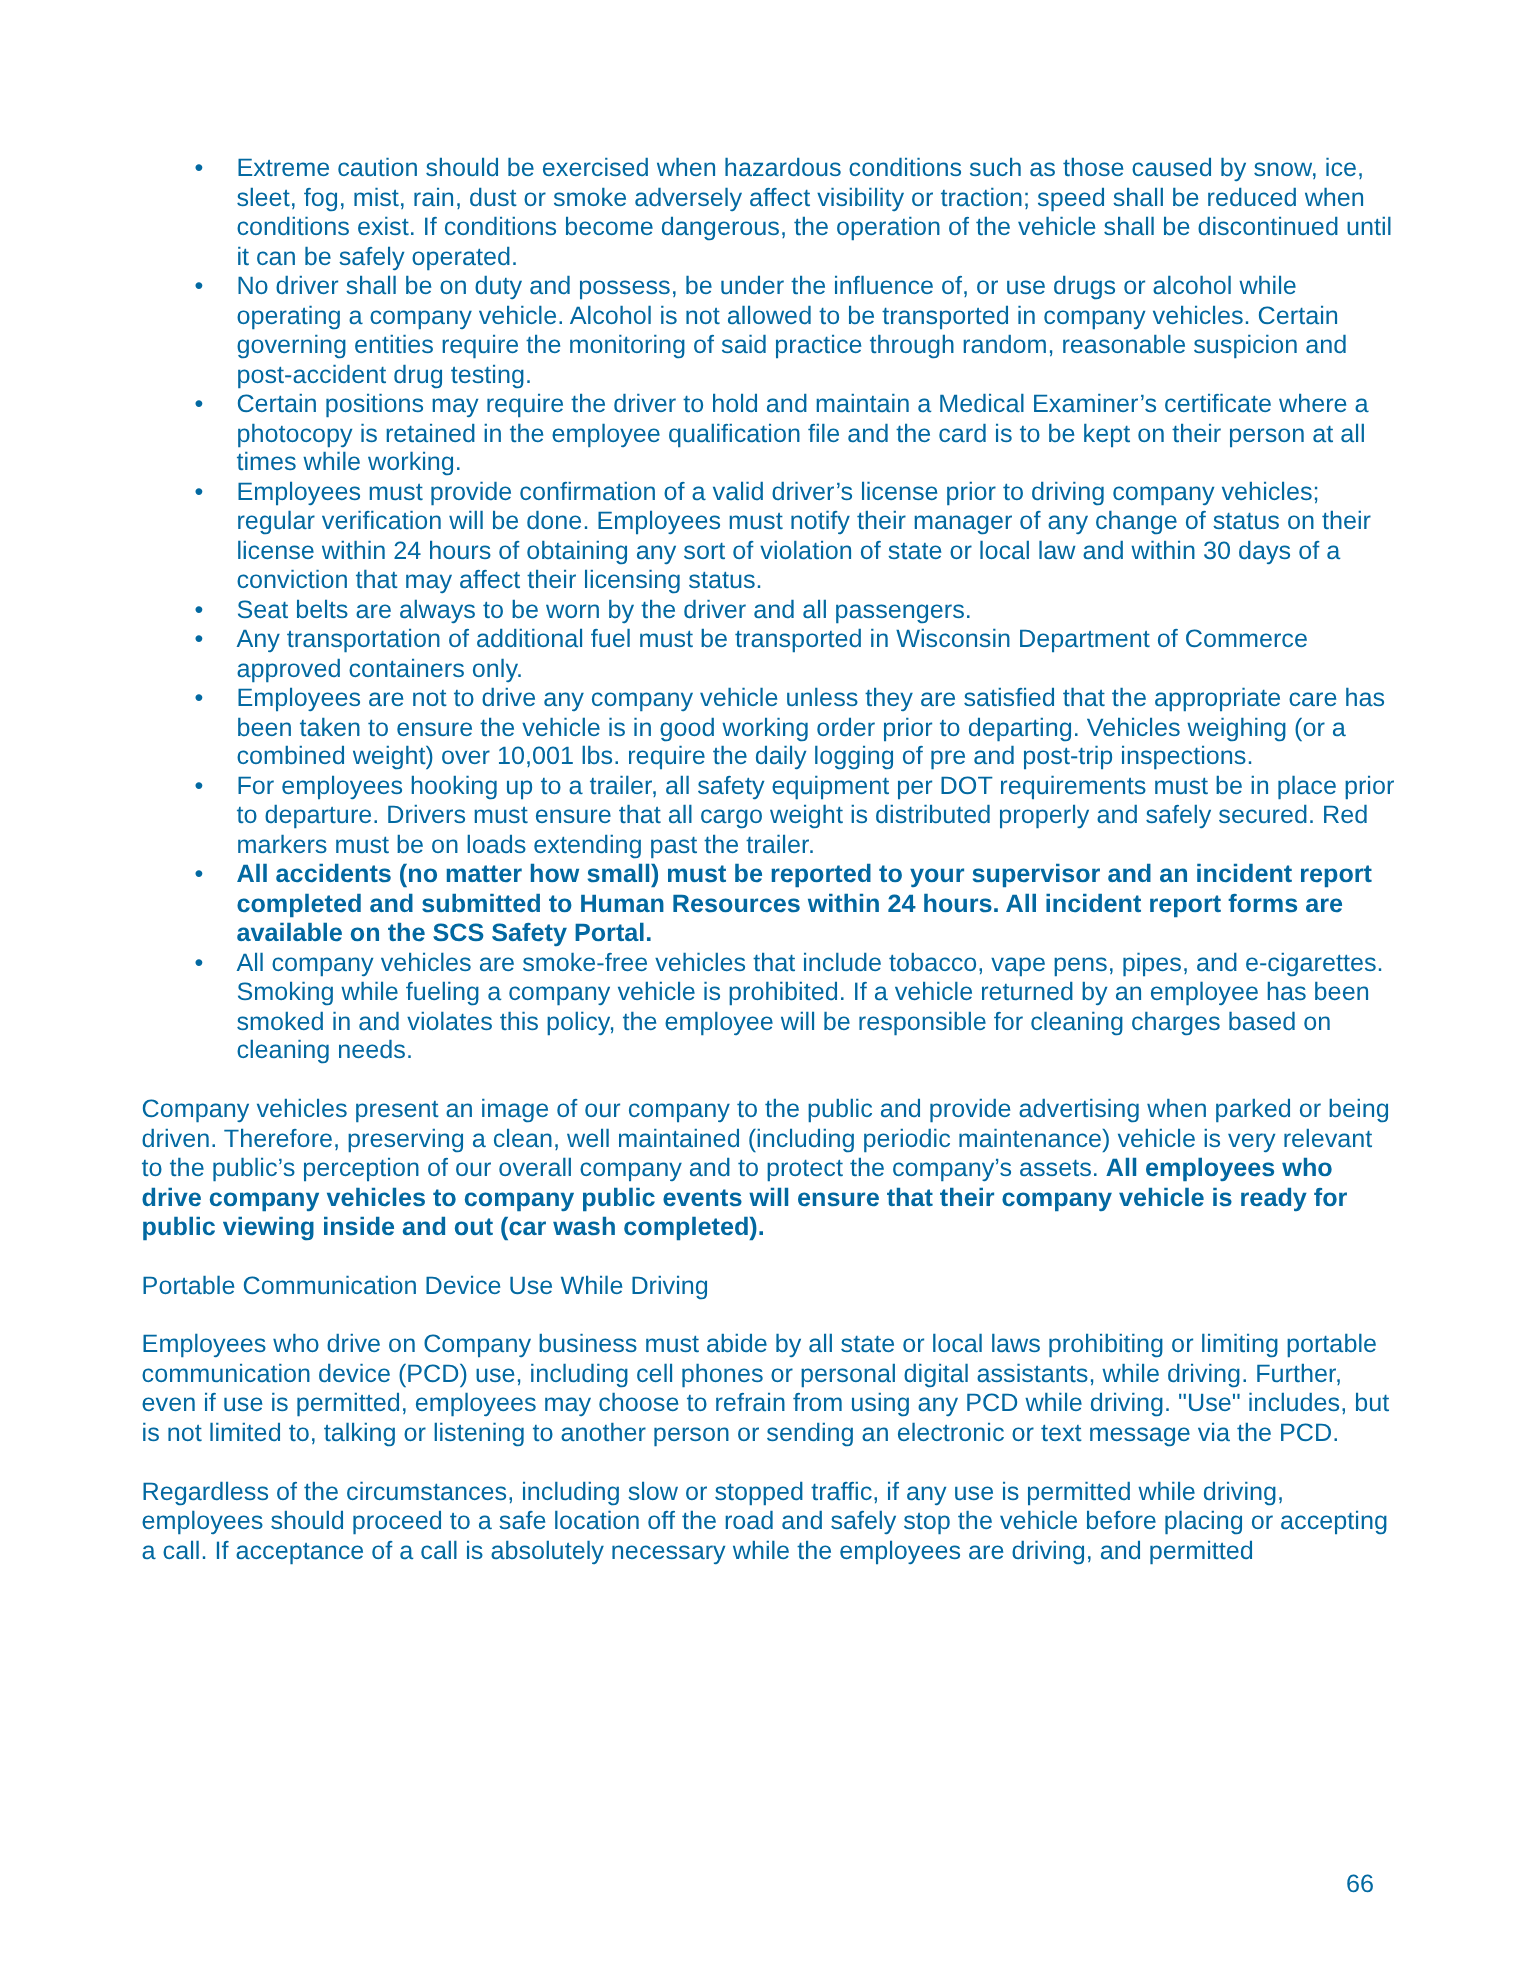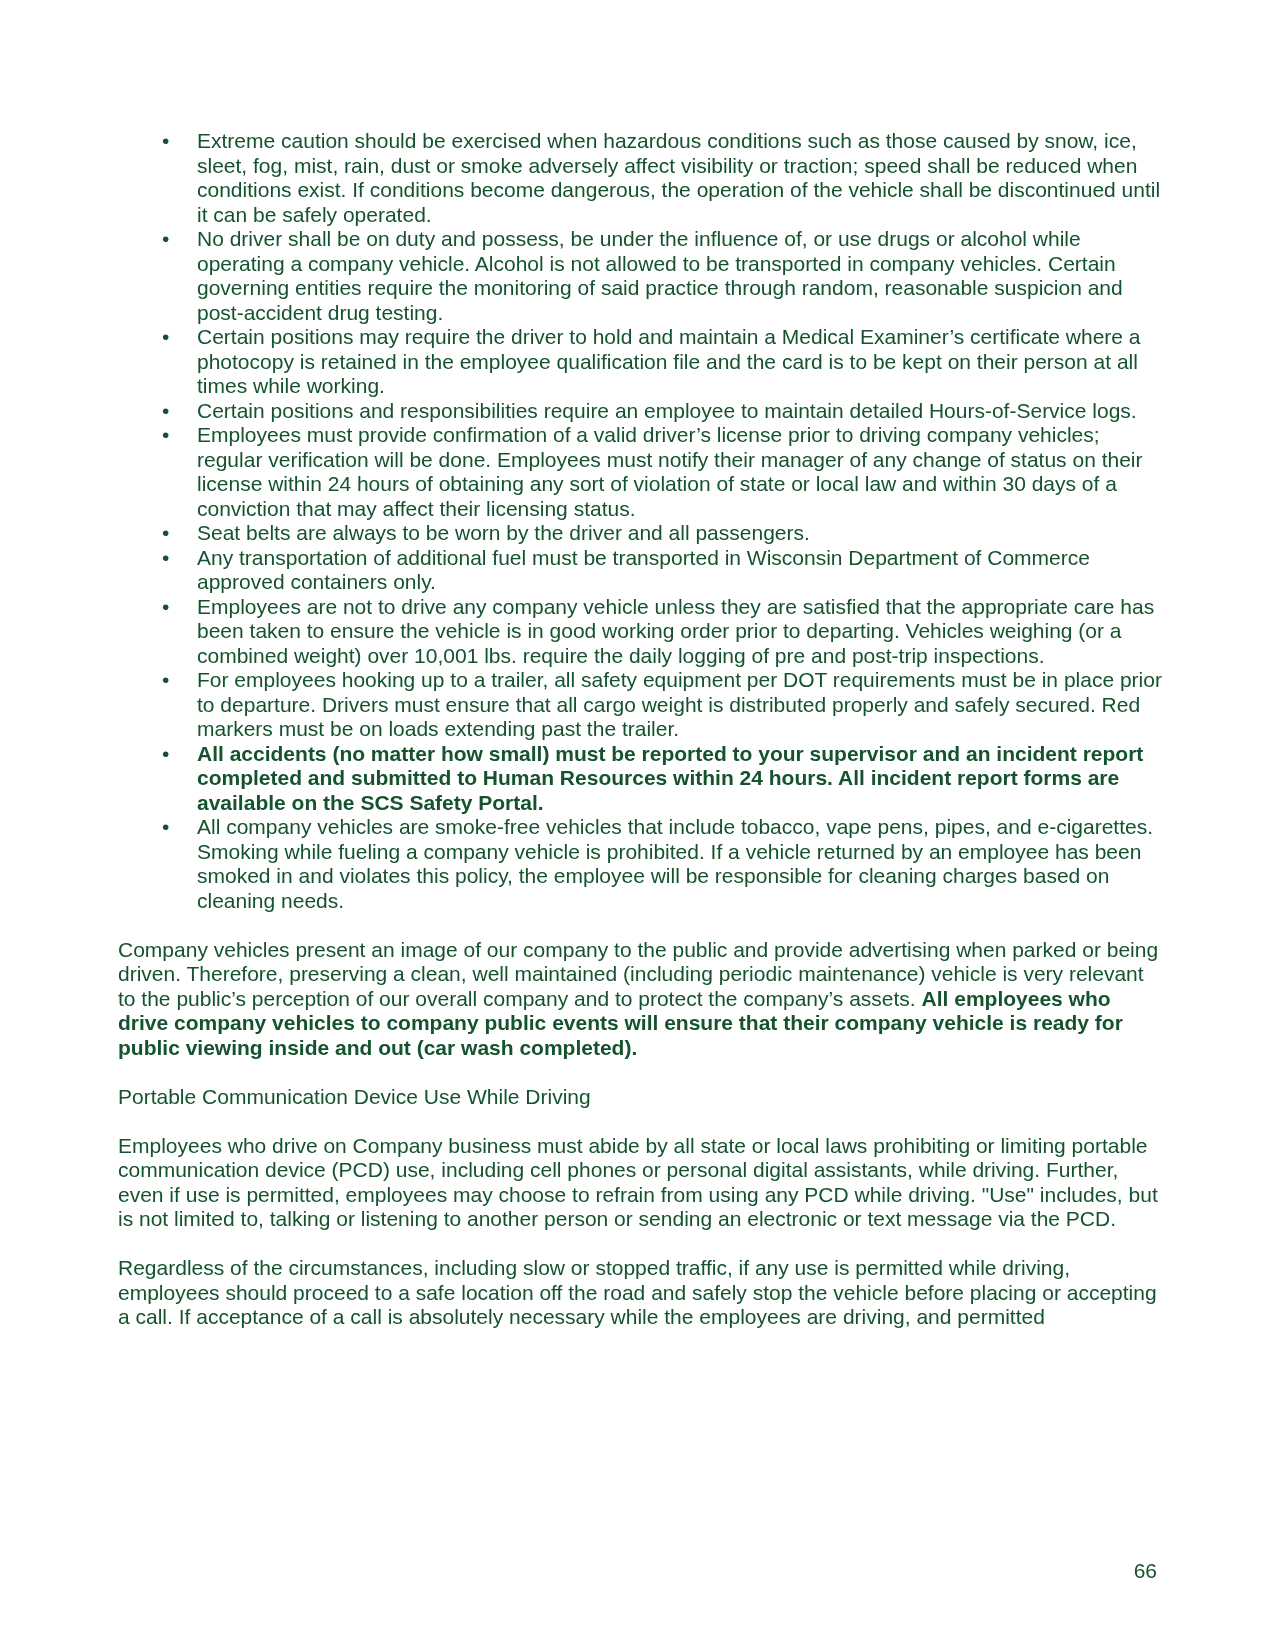--- a/index.html
+++ b/index.html
@@ -5,21 +5,21 @@
   html, body {
     margin: 0;
     padding: 0;
     background: #ffffff;
   }
   .page {
     position: relative;
     width: 1275px;
     height: 1650px;
     background: #ffffff;
-    color: #14532d;
+    color: #0369a1;
     font-family: "Liberation Sans", sans-serif;
     font-size: 21px;
     line-height: 24.5px;
     overflow: hidden;
   }
   .content {
     position: absolute;
     left: 118px;
     top: 129px;
     width: 1045px;
@@ -40,35 +40,34 @@
     top: 0;
   }
   .para {
     margin: 24.5px 0 0 0;
   }
   .bold {
     font-weight: bold;
   }
   .page-footer {
     position: absolute;
-    right: 118px;
+    right: 130px;
     top: 1559px;
   }
 </style>
 </head>
 <body>
 
 <div class="page">
   <div class="content">
 
     <ul class="policy-list">
       <li><span>Extreme caution should be exercised when hazardous conditions such as those caused by snow, ice, sleet, fog, mist, rain, dust or smoke adversely affect visibility or traction; speed shall be reduced when conditions exist. If conditions become dangerous, the operation of the vehicle shall be discontinued until it can be safely operated.</span></li>
       <li><span>No driver shall be on duty and possess, be under the influence of, or use drugs or alcohol while operating a company vehicle. Alcohol is not allowed to be transported in company vehicles. Certain governing entities require the monitoring of said practice through random, reasonable suspicion and post-accident drug testing.</span></li>
       <li><span>Certain positions may require the driver to hold and maintain a Medical Examiner’s certificate where a photocopy is retained in the employee qualification file and the card is to be kept on their person at all times while working.</span></li>
-      <li><span>Certain positions and responsibilities require an employee to maintain detailed Hours-of-Service logs.</span></li>
       <li><span>Employees must provide confirmation of a valid driver’s license prior to driving company vehicles; regular verification will be done. Employees must notify their manager of any change of status on their license within 24 hours of obtaining any sort of violation of state or local law and within 30 days of a conviction that may affect their licensing status.</span></li>
       <li><span>Seat belts are always to be worn by the driver and all passengers.</span></li>
       <li><span>Any transportation of additional fuel must be transported in Wisconsin Department of Commerce approved containers only.</span></li>
       <li><span>Employees are not to drive any company vehicle unless they are satisfied that the appropriate care has been taken to ensure the vehicle is in good working order prior to departing. Vehicles weighing (or a combined weight) over 10,001 lbs. require the daily logging of pre and post-trip inspections.</span></li>
       <li><span>For employees hooking up to a trailer, all safety equipment per DOT requirements must be in place prior to departure. Drivers must ensure that all cargo weight is distributed properly and safely secured. Red markers must be on loads extending past the trailer.</span></li>
       <li><span class="bold">All accidents (no matter how small) must be reported to your supervisor and an incident report completed and submitted to Human Resources within 24 hours. All incident report forms are available on the SCS Safety Portal.</span></li>
       <li><span>All company vehicles are smoke-free vehicles that include tobacco, vape pens, pipes, and e-cigarettes. Smoking while fueling a company vehicle is prohibited. If a vehicle returned by an employee has been smoked in and violates this policy, the employee will be responsible for cleaning charges based on cleaning needs.</span></li>
     </ul>
 
     <p class="para"><span>Company vehicles present an image of our company to the public and provide advertising when parked or being driven. Therefore, preserving a clean, well maintained (including periodic maintenance) vehicle is very relevant to the public’s perception of our overall company and to protect the company’s assets. </span><span class="bold">All employees who drive company vehicles to company public events will ensure that their company vehicle is ready for public viewing inside and out (car wash completed).</span></p>

